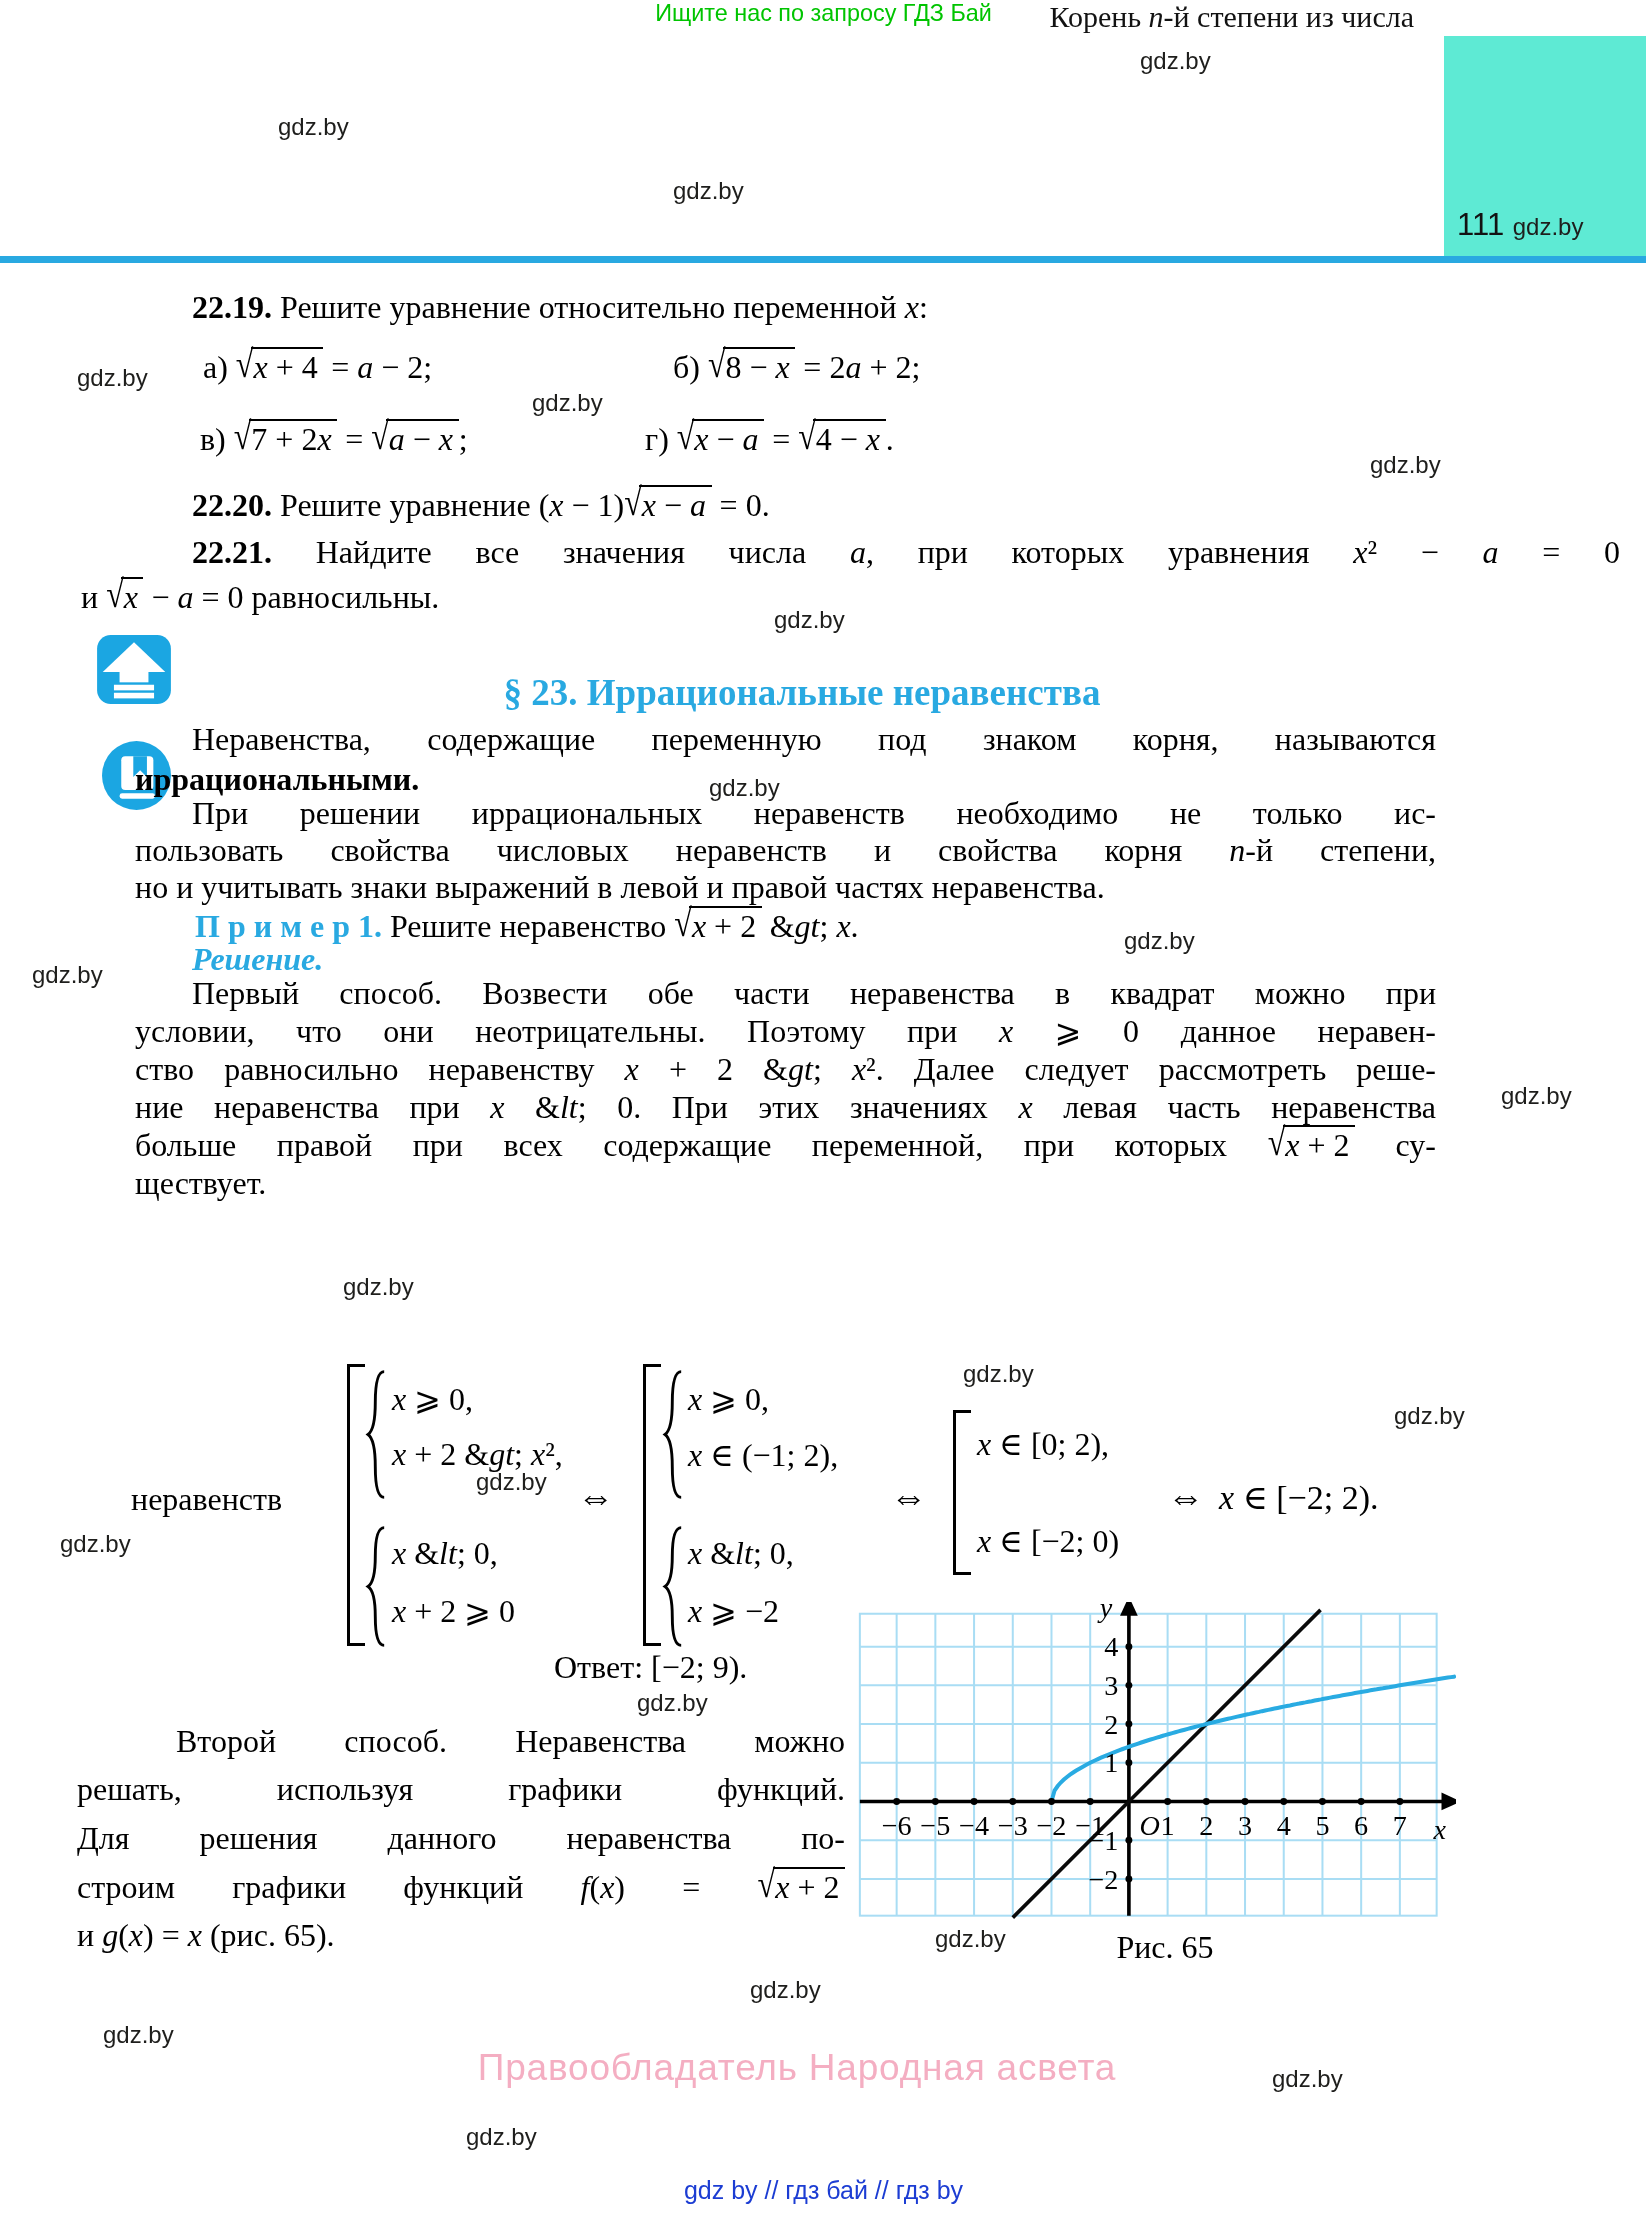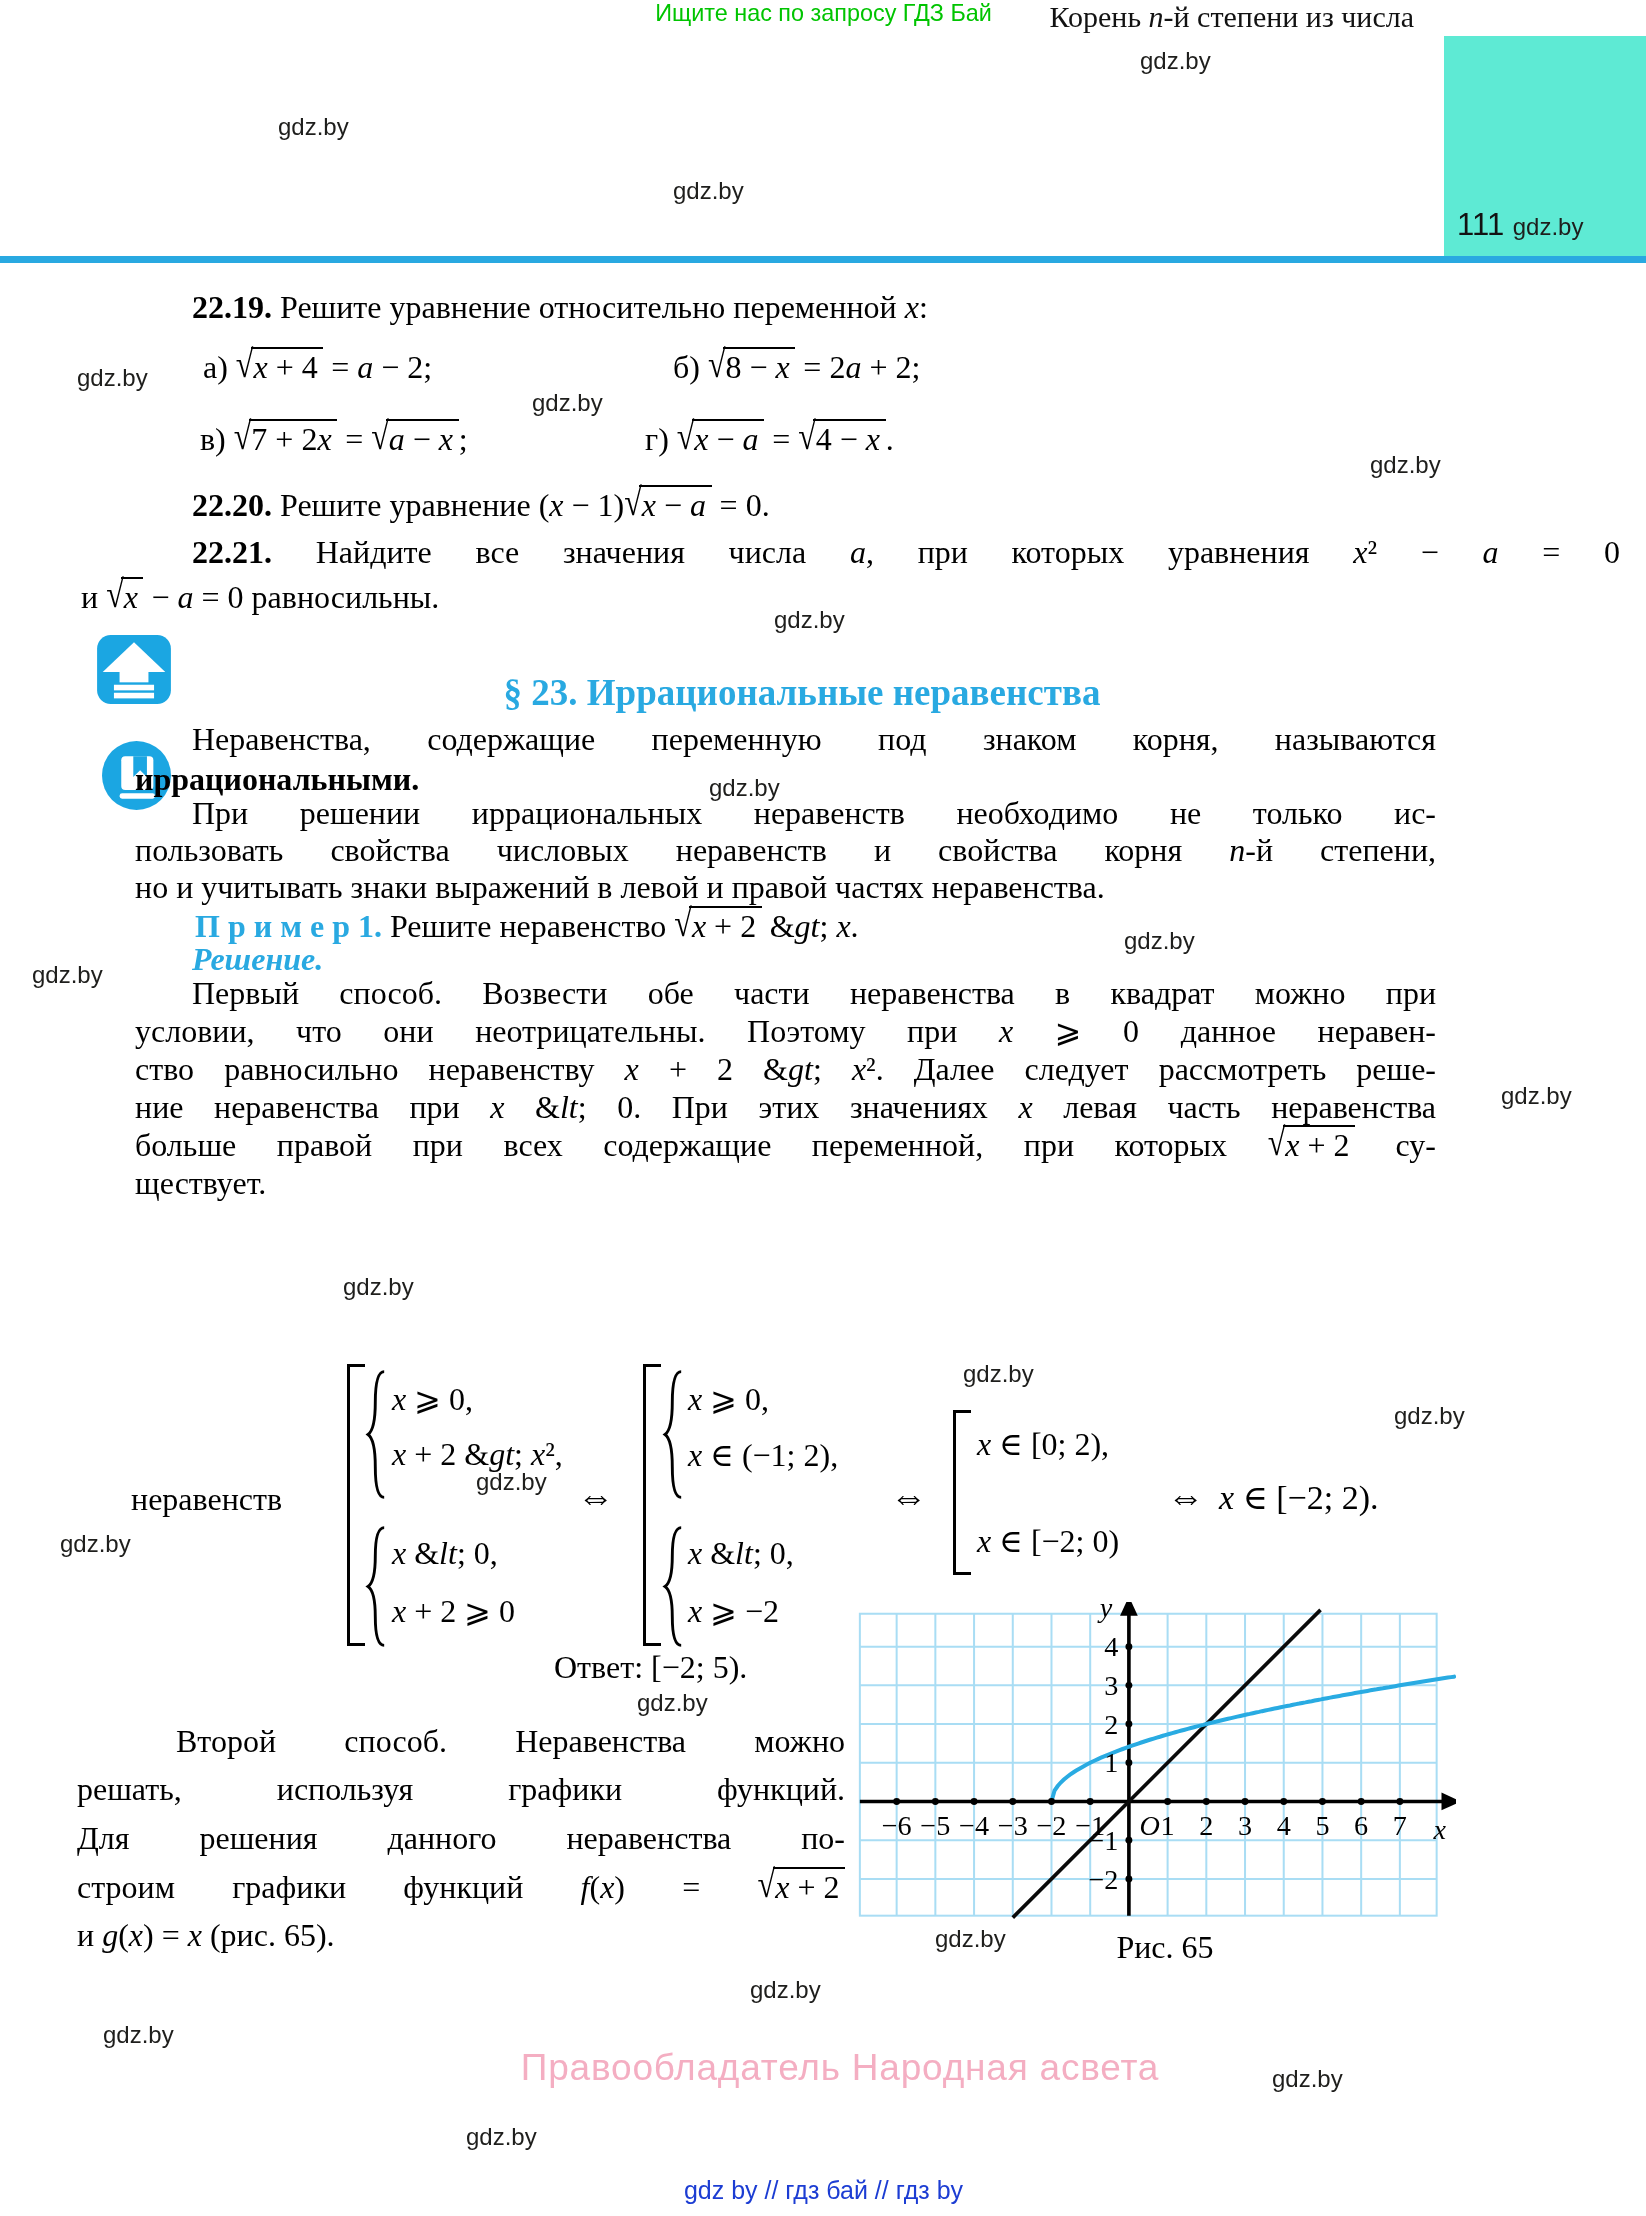--- a/index.html
+++ b/index.html
@@ -29,21 +29,21 @@
   .sqrt .ex2{display:inline-block;border-top:2.6px solid #000;padding:1.6px 5.6px 0 2.4px;}
   .sqbr{position:absolute;border-left:3.2px solid #000;width:14.5px;}
   .sqbr::before,.sqbr::after{content:"";position:absolute;left:0;width:14.5px;height:3.2px;background:#000;}
   .sqbr::before{top:0;} .sqbr::after{bottom:0;}
   .curly{position:absolute;}
   .iff{position:absolute;font-size:37px;}
   .sysrow{position:absolute;font-size:32px;white-space:nowrap;}
   .mathfb, .m, .sysrow, .line{font-family:"Liberation Serif","DejaVu Serif","DejaVu Sans",serif;}
   .caption{position:absolute;left:1044px;top:1929px;width:242px;text-align:center;font-size:32px;}
   .pink{position:absolute;left:0;top:2047px;width:1594px;text-align:center;
-        font:37px "Liberation Sans",sans-serif;color:#f4aec2;letter-spacing:0.8px;padding-left:43px;}
+        font:37px "Liberation Sans",sans-serif;color:#f4aec2;letter-spacing:0.8px;}
   .links{position:absolute;left:0;top:2176px;width:1647px;text-align:center;
          font:25px "Liberation Sans",sans-serif;color:#1c3dd3;}
   .icon{position:absolute;}
 </style>
 </head>
 <body>
 
 <div class="page">
 
   <div class="banner">Ищите нас по запросу ГДЗ Бай</div>
@@ -155,21 +155,21 @@
 
   <div class="iff mathfb" style="left:890px;top:1475px">⇔</div>
 
   <div class="sqbr" style="left:953px;top:1410px;height:165px"></div>
   <div class="sysrow m" style="left:977px;top:1425px"><span class="m"><i>x</i> ∈ [0; 2),</span></div>
   <div class="sysrow m" style="left:977px;top:1522px"><span class="m"><i>x</i> ∈ [−2; 0)</span></div>
 
   <div class="iff mathfb" style="left:1167px;top:1475px">⇔</div>
   <div class="sysrow m" style="left:1219px;top:1477px;font-size:34px"><span class="m"><i>x</i> ∈ [−2; 2).</span></div>
 
-  <div class="line m" style="left:554px;top:1649px"><span class="it">Ответ</span><span class="m">: [−2; 5).</span></div>
+  <div class="line m" style="left:554px;top:1649px"><span class="it">Ответ</span><span class="m">: [−2; 9).</span></div>
 
   <div class="line jl m" style="left:176px;top:1723px;width:669px"><span class="it">Второй способ.</span><span class="m"> Неравенства можно</span></div>
   <div class="line jl m" style="left:77px;top:1771px;width:768px"><span class="m">решать, используя графики функций.</span></div>
   <div class="line jl m" style="left:77px;top:1820px;width:768px"><span class="m">Для решения данного неравенства по-</span></div>
   <div class="line jl m" style="left:77px;top:1867px;width:768px"><span class="m">строим графики функций <i>f</i>(<i>x</i>) = </span><span class="sqrt"><span class="sg">√</span><span class="ex2"><i>x</i> + 2</span></span></div>
   <div class="line m" style="left:77px;top:1917px"><span class="m">и <i>g</i>(<i>x</i>) = <i>x</i> (рис. 65).</span></div>
 
   <div id="graph" class="abs" style="left:856px;top:1602px"><svg width="600" height="318" viewBox="0 0 744 394">
         <rect x="4.8" y="14.4" width="715.2" height="374.40000000000003" fill="none" stroke="#a9ddf4" stroke-width="2.5"></rect>
         <line x1="50.4" y1="14.4" x2="50.4" y2="388.8" stroke="#a9ddf4" stroke-width="2.5"></line>

